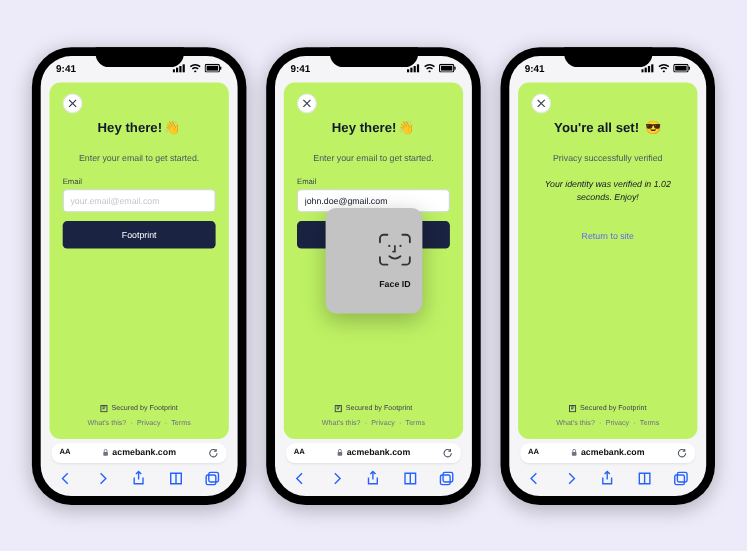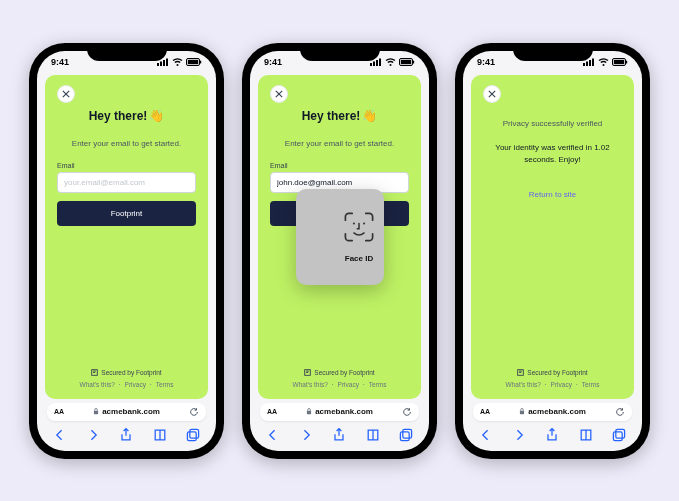--- a/index.html
+++ b/index.html
@@ -39,21 +39,21 @@
   .footer .links span{margin:0 1px;}
   
   .addr{background:#fff;margin:4px 10px;border-radius:8px;display:flex;align-items:center;justify-content:space-between;padding:4px 7px;font-size:8px;color:#111;box-shadow:0 1px 2px rgba(0,0,0,.08);}
   .addr .site{display:flex;align-items:center;gap:3px;color:#111;font-weight:700;}
   .toolbar{display:flex;justify-content:space-around;align-items:center;padding:2px 6px 8px;color:var(--ios-blue);}
   .toolbar svg{width:16px;height:16px;stroke:var(--ios-blue);fill:none;stroke-width:1.6;}
   
   .faceid{position:absolute;left:50%;top:114px;transform:translateX(-50%);width:88px;height:96px;background:var(--faceid-bg);border-radius:10px;display:flex;flex-direction:column;align-items:center;justify-content:center;gap:10px;box-shadow:0 6px 20px rgba(0,0,0,.25);padding-left:39px;}
   .faceid-label{font-size:8px;font-weight:600;color:#111;}
   
-  .msg{text-align:center;font-size:8px;color:#111827;margin-top:14px;line-height:1.5;}
+  .msg{text-align:center;font-size:8px;color:#111827;margin-top:14px;line-height:1.5;font-style:italic;}
   .link{text-align:center;font-size:8px;color:var(--link-purple);margin-top:24px;font-weight:500;}
 </style>
 </head>
 <body>
 
 <div class="phone">
   <div class="notch"></div>
   <div class="screen">
     <div class="statusbar">
       <span>9:41</span>
@@ -274,20 +274,23 @@
           </svg>
       </div>
     </div>
 
     <div class="card">
       <div class="close">
         <svg viewBox="0 0 10 10">
             <path d="M1 1 L9 9 M9 1 L1 9" stroke="#374151" stroke-width="1.4"></path>
           </svg>
       </div>
+      <div class="title">
+        <span>You're all set!</span> <span class="emoji">😎</span>
+      </div>
       <div class="sub">Privacy successfully verified</div>
       <div class="msg">Your identity was verified in 1.02 seconds. Enjoy!</div>
       <div class="link">Return to site</div>
       <div class="spacer"></div>
       <div class="footer">
         <div class="secured">
           <svg width="7" height="7" viewBox="0 0 10 10">
               <rect x="1" y="1" width="8" height="8" stroke="#374151" fill="none" stroke-width="1.3"></rect>
               <path d="M3 3 h4 M3 5 h3" stroke="#374151" stroke-width="1.3"></path>
             </svg>

